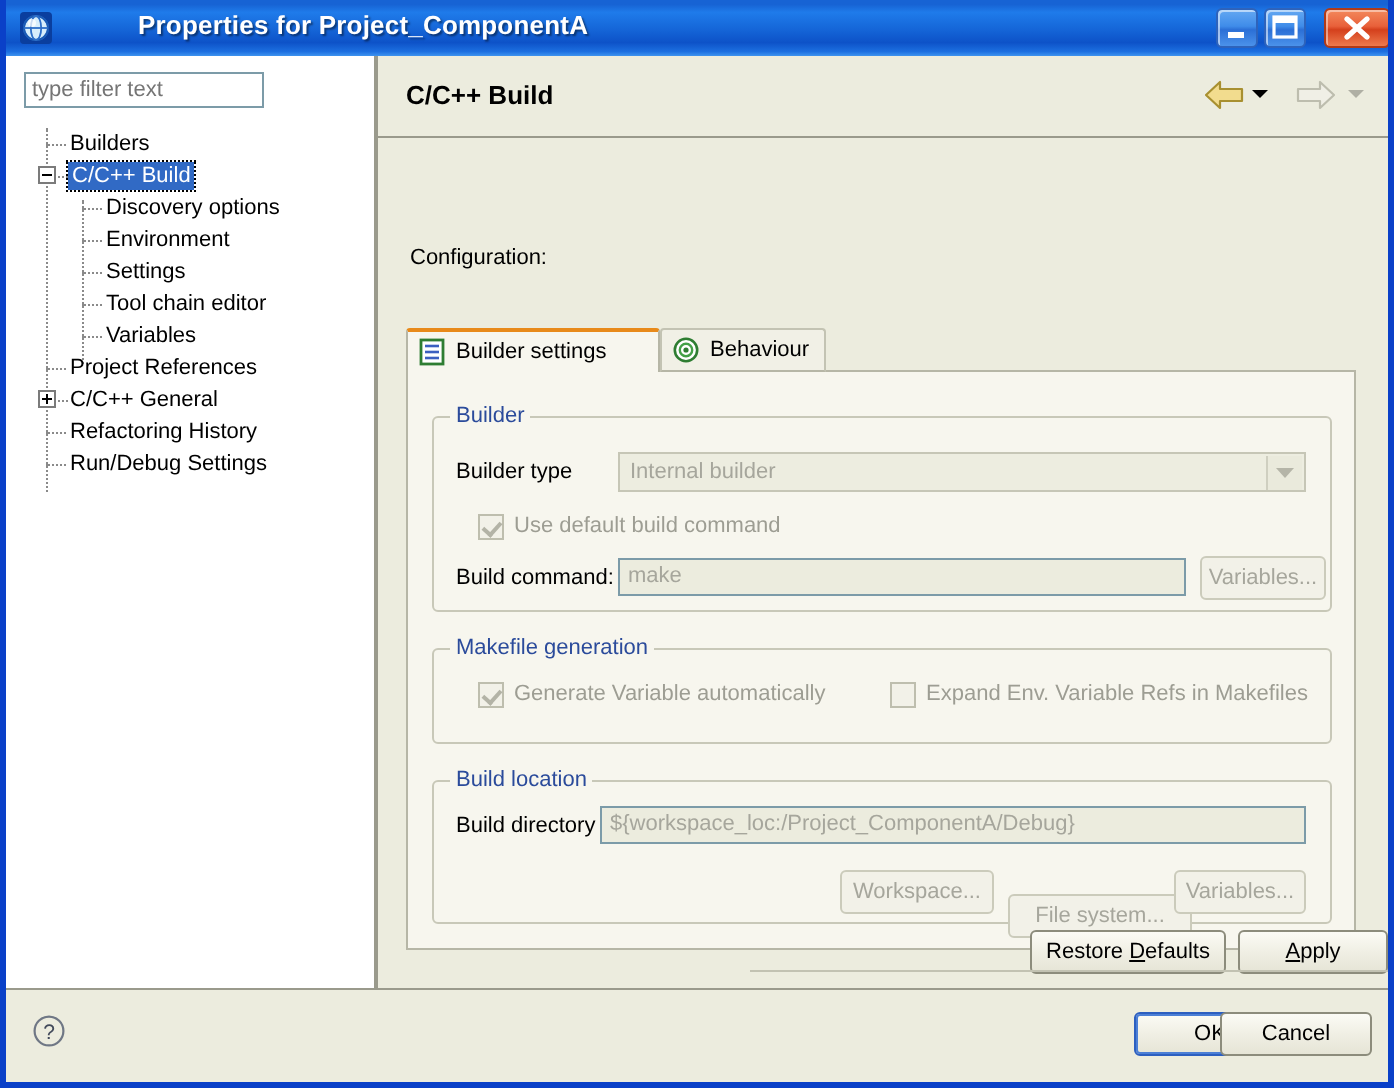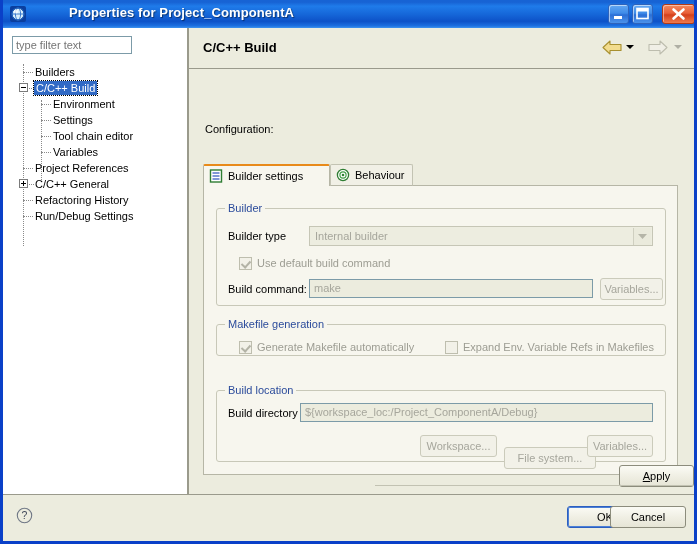--- a/index.html
+++ b/index.html
@@ -396,20 +396,24 @@
       <div class="vline" style="left:38px; top:36px; height:82px;"></div>
 
       <div class="trow">
         <div class="hline" style="left:20px; top:8px; width:10px;"></div>
         <div class="tlabel" style="left:32px;">Builders</div>
       </div>
       <div class="trow">
         <div class="expander" style="left:16px; top:3px;"></div>
         <div class="hline" style="left:26px; top:8px; width:5px;"></div>
         <div class="tlabel sel" style="left:31px;">C/C++ Build</div>
+      </div>
+      <div class="trow">
+        <div class="hline" style="left:38px; top:8px; width:10px;"></div>
+        <div class="tlabel" style="left:50px;">Discovery options</div>
       </div>
       <div class="trow">
         <div class="hline" style="left:38px; top:8px; width:10px;"></div>
         <div class="tlabel" style="left:50px;">Environment</div>
       </div>
       <div class="trow">
         <div class="hline" style="left:38px; top:8px; width:10px;"></div>
         <div class="tlabel" style="left:50px;">Settings</div>
       </div>
       <div class="trow">
@@ -505,42 +509,45 @@
         </div>
 
         <div class="checkbox checked" style="left:22px; top:48px;"></div>
         <div class="lbl dis" style="left:40px; top:48px;">Use default build command</div>
 
         <div class="lbl" style="left:11px; top:74px;">Build command:</div>
         <div class="textfield" style="left:92px; top:70px; width:284px;">make</div>
         <div class="btn disabled" style="left:383px; top:69px; width:63px;">Variables...</div>
       </div>
 
-      <div class="group" style="left:12px; top:138px; width:450px; height:32px;">
+      <div class="group" style="left:12px; top:138px; width:450px; height:48px;">
         <div class="group-legend">Makefile generation</div>
 
         <div class="checkbox checked" style="left:22px; top:16px;"></div>
-        <div class="lbl dis" style="left:40px; top:16px;">Generate Makefile automatically</div>
+        <div class="lbl dis" style="left:40px; top:16px;">Generate Variable automatically</div>
 
         <div class="checkbox" style="left:228px; top:16px;"></div>
         <div class="lbl dis" style="left:246px; top:16px;">Expand Env. Variable Refs in Makefiles</div>
       </div>
 
       <div class="group" style="left:12px; top:204px; width:450px; height:72px;">
         <div class="group-legend">Build location</div>
 
         <div class="lbl" style="left:11px; top:16px;">Build directory</div>
         <div class="textfield" style="left:83px; top:12px; width:353px;">${workspace_loc:/Project_ComponentA/Debug}</div>
 
         <div class="btn disabled" style="left:203px; top:44px; width:77px;">Workspace...</div>
         <div class="btn disabled" style="left:287px; top:56px; width:92px;">File system...</div>
         <div class="btn disabled" style="left:370px; top:44px; width:66px;">Variables...</div>
       </div>
     </div>
 
+    <div class="btn" style="left:326px; top:437px; width:98px;">
+      <span>Restore <u>D</u>efaults</span>
+    </div>
     <div class="btn" style="left:430px; top:437px; width:75px;">
       <span><u>A</u>pply</span>
     </div>
 
     <div id="panel-sep"></div>
   </div>
 
   <div id="bottom-sep"></div>
   <div id="bottom-bar">
     <div id="help-icon">

